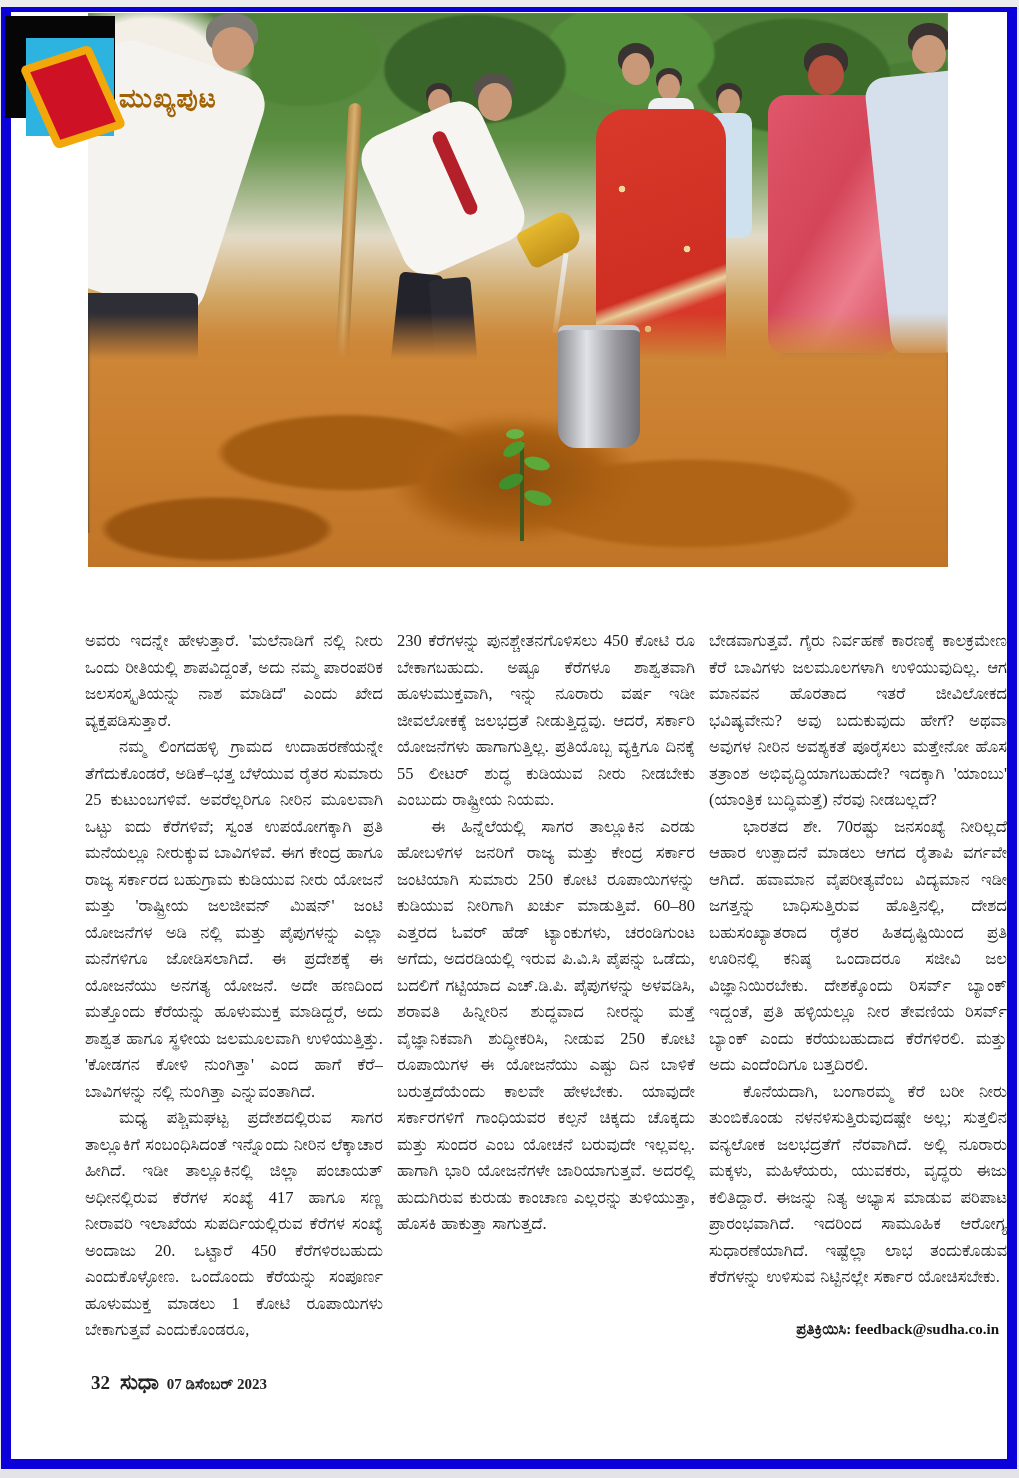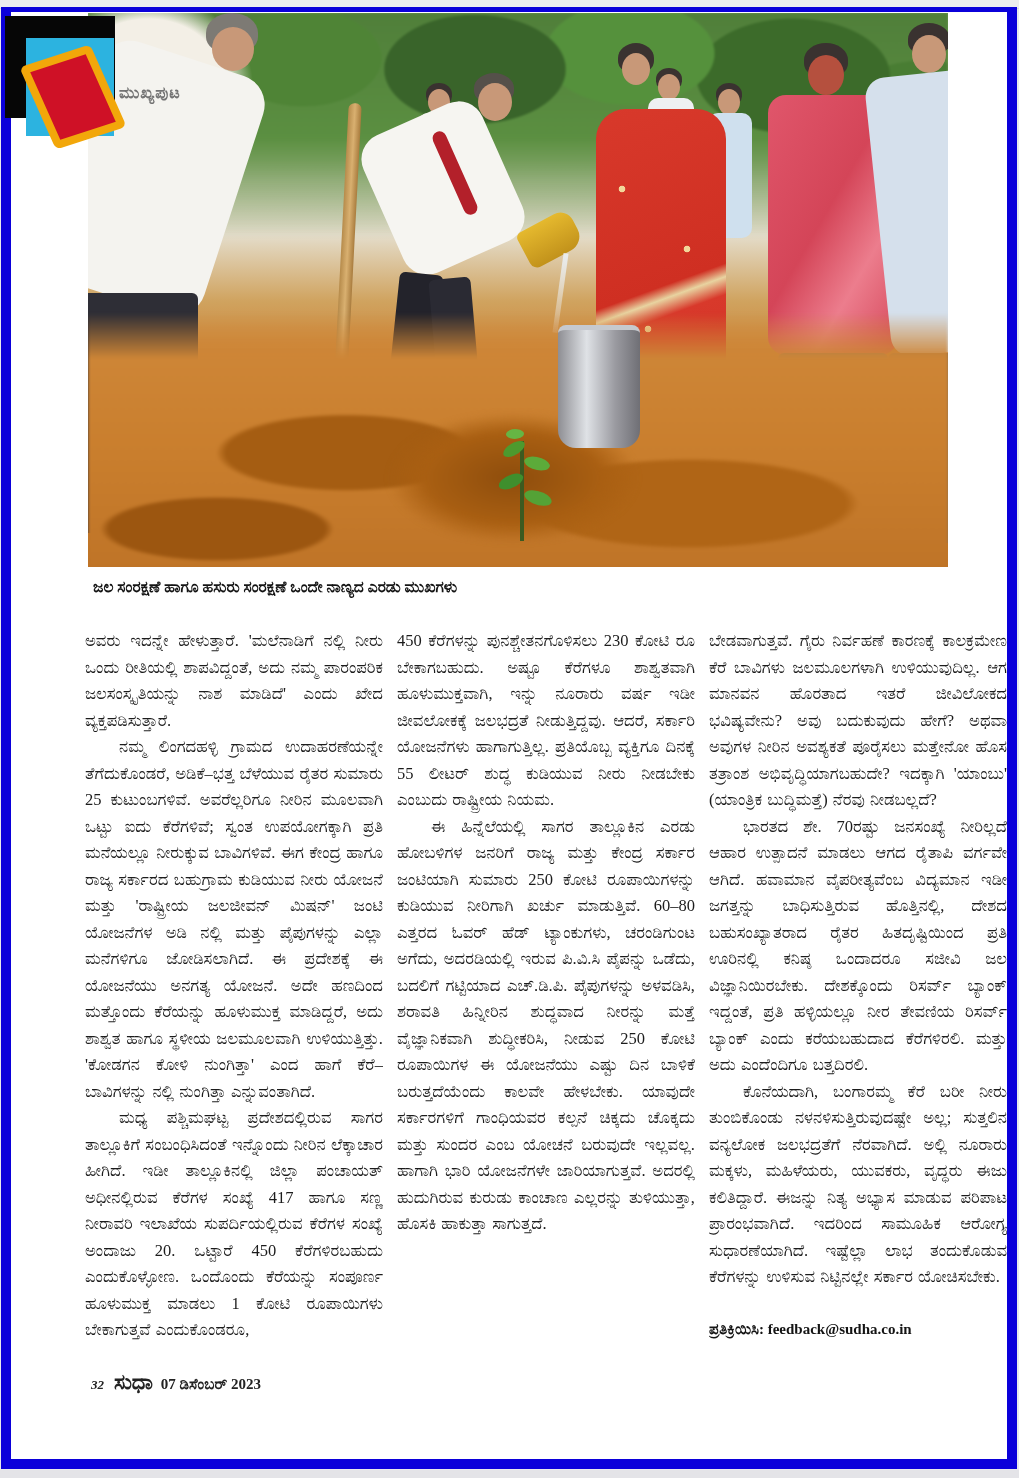--- a/index.html
+++ b/index.html
@@ -61,36 +61,36 @@
       radial-gradient(8px 8px at 70% 35%,#f2d79a 0 40%,transparent 45%),
       radial-gradient(8px 8px at 40% 55%,#f2d79a 0 40%,transparent 45%),
       radial-gradient(8px 8px at 75% 75%,#f2d79a 0 40%,transparent 45%),
       linear-gradient(160deg,#d8392b 0%,#cf2f22 45%,#e8d3a0 48%,#d8392b 52%,#c92a1e 100%);
   }
   
   .logo{position:absolute;left:-6px;top:0;width:116px;height:128px;}
   .logo-black{position:absolute;left:0;top:4px;width:110px;height:102px;background:#060606;}
   .logo-cyan{position:absolute;left:21px;top:26px;width:88px;height:98px;background:#2cb3e0;}
   .logo-red{position:absolute;left:10px;top:14px;width:58px;height:74px;background:#cf1126;border:8px solid #f2a70a;border-radius:6px;transform:rotate(-24deg) skewY(6deg);}
-  .section-label{position:absolute;left:108px;top:72px;font-size:16px;font-weight:bold;color:#737373;letter-spacing:1px;}
+  .section-label{position:absolute;left:108px;top:72px;font-size:26px;font-weight:bold;color:#a16207;letter-spacing:1px;}
   
   .caption{position:absolute;left:82px;top:566px;width:840px;font-size:15.5px;font-weight:bold;color:#141414;}
   
   .columns{position:absolute;left:74px;top:616px;width:922px;height:736px;display:flex;gap:14px;}
   .col{width:298px;height:736px;overflow:hidden;}
   .col p{
     margin:0;font-size:16.5px;line-height:26.5px;text-align:justify;color:#1c1c1c;
     word-spacing:1px;
   }
   .col p.indent{text-indent:34px;}
-  .feedback{margin-top:30px;padding-right:8px;font-size:15px;font-weight:bold;color:#141414;}
+  .feedback{margin-top:30px;text-align:right;padding-right:8px;font-size:15px;font-weight:bold;color:#141414;}
   .feedback .email{font-family:"Liberation Serif","DejaVu Serif",serif;}
   
   .footer{position:absolute;left:80px;top:1358px;color:#232323;}
-  .footer .pageno{font-size:13px;font-weight:bold;margin-right:10px;font-style:italic;}
+  .footer .pageno{font-size:19px;font-weight:bold;margin-right:10px;}
   .footer .mag{font-size:21px;font-weight:bold;margin-right:8px;}
   .footer .date{font-size:15px;font-weight:bold;}
   .bottom-strip{position:absolute;left:0;top:1470px;width:1019px;height:8px;background:#e4e4e8;}
 </style>
 </head>
 <body>
 
 <div class="top-strip"></div>
 
 <div class="page">
@@ -169,30 +169,29 @@
 
   <div class="logo">
     <div class="logo-black"></div>
     <div class="logo-cyan">
       <div class="logo-red"></div>
     </div>
   </div>
 
   <div class="section-label">ಮುಖ್ಯಪುಟ</div>
 
-  <div class="caption">ಜಲ ಸಂರಕ್ಷಣೆ ಹಾಗೂ ಹಸುರು ಸಂರಕ್ಷಣೆ ಒಂದೇ ನಾಣ್ಯದ ಎರಡು ಮುಖಗಳು</div>
 
   <div class="columns">
     <div class="col">
       <p>ಅವರು ಇದನ್ನೇ ಹೇಳುತ್ತಾರೆ. 'ಮಲೆನಾಡಿಗೆ ನಲ್ಲಿ ನೀರು ಒಂದು ರೀತಿಯಲ್ಲಿ ಶಾಪವಿದ್ದಂತೆ, ಅದು ನಮ್ಮ ಪಾರಂಪರಿಕ ಜಲಸಂಸ್ಕೃತಿಯನ್ನು ನಾಶ ಮಾಡಿದೆ' ಎಂದು ಖೇದ ವ್ಯಕ್ತಪಡಿಸುತ್ತಾರೆ.</p>
       <p class="indent">ನಮ್ಮ ಲಿಂಗದಹಳ್ಳಿ ಗ್ರಾಮದ ಉದಾಹರಣೆಯನ್ನೇ ತೆಗೆದುಕೊಂಡರೆ, ಅಡಿಕೆ–ಭತ್ತ ಬೆಳೆಯುವ ರೈತರ ಸುಮಾರು 25 ಕುಟುಂಬಗಳಿವೆ. ಅವರೆಲ್ಲರಿಗೂ ನೀರಿನ ಮೂಲವಾಗಿ ಒಟ್ಟು ಐದು ಕೆರೆಗಳಿವೆ; ಸ್ವಂತ ಉಪಯೋಗಕ್ಕಾಗಿ ಪ್ರತಿ ಮನೆಯಲ್ಲೂ ನೀರುಕ್ಕುವ ಬಾವಿಗಳಿವೆ. ಈಗ ಕೇಂದ್ರ ಹಾಗೂ ರಾಜ್ಯ ಸರ್ಕಾರದ ಬಹುಗ್ರಾಮ ಕುಡಿಯುವ ನೀರು ಯೋಜನೆ ಮತ್ತು 'ರಾಷ್ಟ್ರೀಯ ಜಲಜೀವನ್ ಮಿಷನ್' ಜಂಟಿ ಯೋಜನೆಗಳ ಅಡಿ ನಲ್ಲಿ ಮತ್ತು ಪೈಪುಗಳನ್ನು ಎಲ್ಲಾ ಮನೆಗಳಿಗೂ ಜೋಡಿಸಲಾಗಿದೆ. ಈ ಪ್ರದೇಶಕ್ಕೆ ಈ ಯೋಜನೆಯು ಅನಗತ್ಯ ಯೋಜನೆ. ಅದೇ ಹಣದಿಂದ ಮತ್ತೊಂದು ಕೆರೆಯನ್ನು ಹೂಳುಮುಕ್ತ ಮಾಡಿದ್ದರೆ, ಅದು ಶಾಶ್ವತ ಹಾಗೂ ಸ್ಥಳೀಯ ಜಲಮೂಲವಾಗಿ ಉಳಿಯುತ್ತಿತ್ತು. 'ಕೋಡಗನ ಕೋಳಿ ನುಂಗಿತ್ತಾ' ಎಂದ ಹಾಗೆ ಕೆರೆ–ಬಾವಿಗಳನ್ನು ನಲ್ಲಿ ನುಂಗಿತ್ತಾ ಎನ್ನುವಂತಾಗಿದೆ.</p>
       <p class="indent">ಮಧ್ಯ ಪಶ್ಚಿಮಘಟ್ಟ ಪ್ರದೇಶದಲ್ಲಿರುವ ಸಾಗರ ತಾಲ್ಲೂಕಿಗೆ ಸಂಬಂಧಿಸಿದಂತೆ ಇನ್ನೊಂದು ನೀರಿನ ಲೆಕ್ಕಾಚಾರ ಹೀಗಿದೆ. ಇಡೀ ತಾಲ್ಲೂಕಿನಲ್ಲಿ ಜಿಲ್ಲಾ ಪಂಚಾಯತ್ ಅಧೀನಲ್ಲಿರುವ ಕೆರೆಗಳ ಸಂಖ್ಯೆ 417 ಹಾಗೂ ಸಣ್ಣ ನೀರಾವರಿ ಇಲಾಖೆಯ ಸುಪರ್ದಿಯಲ್ಲಿರುವ ಕೆರೆಗಳ ಸಂಖ್ಯೆ ಅಂದಾಜು 20. ಒಟ್ಟಾರೆ 450 ಕೆರೆಗಳಿರಬಹುದು ಎಂದುಕೊಳ್ಳೋಣ. ಒಂದೊಂದು ಕೆರೆಯನ್ನು ಸಂಪೂರ್ಣ ಹೂಳುಮುಕ್ತ ಮಾಡಲು 1 ಕೋಟಿ ರೂಪಾಯಿಗಳು ಬೇಕಾಗುತ್ತವೆ ಎಂದುಕೊಂಡರೂ,</p>
     </div>
     <div class="col">
-      <p>450 ಕೆರೆಗಳನ್ನು ಪುನಶ್ಚೇತನಗೊಳಿಸಲು 230 ಕೋಟಿ ರೂ ಬೇಕಾಗಬಹುದು. ಅಷ್ಟೂ ಕೆರೆಗಳೂ ಶಾಶ್ವತವಾಗಿ ಹೂಳುಮುಕ್ತವಾಗಿ, ಇನ್ನು ನೂರಾರು ವರ್ಷ ಇಡೀ ಜೀವಲೋಕಕ್ಕೆ ಜಲಭದ್ರತೆ ನೀಡುತ್ತಿದ್ದವು. ಆದರೆ, ಸರ್ಕಾರಿ ಯೋಜನೆಗಳು ಹಾಗಾಗುತ್ತಿಲ್ಲ. ಪ್ರತಿಯೊಬ್ಬ ವ್ಯಕ್ತಿಗೂ ದಿನಕ್ಕೆ 55 ಲೀಟರ್ ಶುದ್ಧ ಕುಡಿಯುವ ನೀರು ನೀಡಬೇಕು ಎಂಬುದು ರಾಷ್ಟ್ರೀಯ ನಿಯಮ.</p>
+      <p>230 ಕೆರೆಗಳನ್ನು ಪುನಶ್ಚೇತನಗೊಳಿಸಲು 450 ಕೋಟಿ ರೂ ಬೇಕಾಗಬಹುದು. ಅಷ್ಟೂ ಕೆರೆಗಳೂ ಶಾಶ್ವತವಾಗಿ ಹೂಳುಮುಕ್ತವಾಗಿ, ಇನ್ನು ನೂರಾರು ವರ್ಷ ಇಡೀ ಜೀವಲೋಕಕ್ಕೆ ಜಲಭದ್ರತೆ ನೀಡುತ್ತಿದ್ದವು. ಆದರೆ, ಸರ್ಕಾರಿ ಯೋಜನೆಗಳು ಹಾಗಾಗುತ್ತಿಲ್ಲ. ಪ್ರತಿಯೊಬ್ಬ ವ್ಯಕ್ತಿಗೂ ದಿನಕ್ಕೆ 55 ಲೀಟರ್ ಶುದ್ಧ ಕುಡಿಯುವ ನೀರು ನೀಡಬೇಕು ಎಂಬುದು ರಾಷ್ಟ್ರೀಯ ನಿಯಮ.</p>
       <p class="indent">ಈ ಹಿನ್ನೆಲೆಯಲ್ಲಿ ಸಾಗರ ತಾಲ್ಲೂಕಿನ ಎರಡು ಹೋಬಳಿಗಳ ಜನರಿಗೆ ರಾಜ್ಯ ಮತ್ತು ಕೇಂದ್ರ ಸರ್ಕಾರ ಜಂಟಿಯಾಗಿ ಸುಮಾರು 250 ಕೋಟಿ ರೂಪಾಯಿಗಳನ್ನು ಕುಡಿಯುವ ನೀರಿಗಾಗಿ ಖರ್ಚು ಮಾಡುತ್ತಿವೆ. 60–80 ಎತ್ತರದ ಓವರ್ ಹೆಡ್ ಟ್ಯಾಂಕುಗಳು, ಚರಂಡಿಗುಂಟ ಅಗೆದು, ಅದರಡಿಯಲ್ಲಿ ಇರುವ ಪಿ.ವಿ.ಸಿ ಪೈಪನ್ನು ಒಡೆದು, ಬದಲಿಗೆ ಗಟ್ಟಿಯಾದ ಎಚ್.ಡಿ.ಪಿ. ಪೈಪುಗಳನ್ನು ಅಳವಡಿಸಿ, ಶರಾವತಿ ಹಿನ್ನೀರಿನ ಶುದ್ಧವಾದ ನೀರನ್ನು ಮತ್ತೆ ವೈಜ್ಞಾನಿಕವಾಗಿ ಶುದ್ಧೀಕರಿಸಿ, ನೀಡುವ 250 ಕೋಟಿ ರೂಪಾಯಿಗಳ ಈ ಯೋಜನೆಯು ಎಷ್ಟು ದಿನ ಬಾಳಿಕೆ ಬರುತ್ತದೆಯೆಂದು ಕಾಲವೇ ಹೇಳಬೇಕು. ಯಾವುದೇ ಸರ್ಕಾರಗಳಿಗೆ ಗಾಂಧಿಯವರ ಕಲ್ಪನೆ ಚಿಕ್ಕದು ಚೊಕ್ಕದು ಮತ್ತು ಸುಂದರ ಎಂಬ ಯೋಚನೆ ಬರುವುದೇ ಇಲ್ಲವಲ್ಲ. ಹಾಗಾಗಿ ಭಾರಿ ಯೋಜನೆಗಳೇ ಜಾರಿಯಾಗುತ್ತವೆ. ಅದರಲ್ಲಿ ಹುದುಗಿರುವ ಕುರುಡು ಕಾಂಚಾಣ ಎಲ್ಲರನ್ನು ತುಳಿಯುತ್ತಾ, ಹೊಸಕಿ ಹಾಕುತ್ತಾ ಸಾಗುತ್ತದೆ.</p>
     </div>
     <div class="col">
       <p>ಬೇಡವಾಗುತ್ತವೆ. ಗೈರು ನಿರ್ವಹಣೆ ಕಾರಣಕ್ಕೆ ಕಾಲಕ್ರಮೇಣ ಕೆರೆ ಬಾವಿಗಳು ಜಲಮೂಲಗಳಾಗಿ ಉಳಿಯುವುದಿಲ್ಲ. ಆಗ ಮಾನವನ ಹೊರತಾದ ಇತರೆ ಜೀವಿಲೋಕದ ಭವಿಷ್ಯವೇನು? ಅವು ಬದುಕುವುದು ಹೇಗೆ? ಅಥವಾ ಅವುಗಳ ನೀರಿನ ಅವಶ್ಯಕತೆ ಪೂರೈಸಲು ಮತ್ತೇನೋ ಹೊಸ ತತ್ರಾಂಶ ಅಭಿವೃದ್ಧಿಯಾಗಬಹುದೇ? ಇದಕ್ಕಾಗಿ 'ಯಾಂಬು' (ಯಾಂತ್ರಿಕ ಬುದ್ಧಿಮತ್ತೆ) ನೆರವು ನೀಡಬಲ್ಲದೆ?</p>
       <p class="indent">ಭಾರತದ ಶೇ. 70ರಷ್ಟು ಜನಸಂಖ್ಯೆ ನೀರಿಲ್ಲದೆ ಆಹಾರ ಉತ್ಪಾದನೆ ಮಾಡಲು ಆಗದ ರೈತಾಪಿ ವರ್ಗವೇ ಆಗಿದೆ. ಹವಾಮಾನ ವೈಪರೀತ್ಯವೆಂಬ ವಿದ್ಯಮಾನ ಇಡೀ ಜಗತ್ತನ್ನು ಬಾಧಿಸುತ್ತಿರುವ ಹೊತ್ತಿನಲ್ಲಿ, ದೇಶದ ಬಹುಸಂಖ್ಯಾತರಾದ ರೈತರ ಹಿತದೃಷ್ಟಿಯಿಂದ ಪ್ರತಿ ಊರಿನಲ್ಲಿ ಕನಿಷ್ಠ ಒಂದಾದರೂ ಸಜೀವಿ ಜಲ ವಿಜ್ಞಾನಿಯಿರಬೇಕು. ದೇಶಕ್ಕೊಂದು ರಿಸರ್ವ್ ಬ್ಯಾಂಕ್ ಇದ್ದಂತೆ, ಪ್ರತಿ ಹಳ್ಳಿಯಲ್ಲೂ ನೀರ ತೇವಣಿಯ ರಿಸರ್ವ್ ಬ್ಯಾಂಕ್ ಎಂದು ಕರೆಯಬಹುದಾದ ಕೆರೆಗಳಿರಲಿ. ಮತ್ತು ಅದು ಎಂದೆಂದಿಗೂ ಬತ್ತದಿರಲಿ.</p>
       <p class="indent">ಕೊನೆಯದಾಗಿ, ಬಂಗಾರಮ್ಮ ಕೆರೆ ಬರೀ ನೀರು ತುಂಬಿಕೊಂಡು ನಳನಳಿಸುತ್ತಿರುವುದಷ್ಟೇ ಅಲ್ಲ; ಸುತ್ತಲಿನ ವನ್ಯಲೋಕ ಜಲಭದ್ರತೆಗೆ ನೆರವಾಗಿದೆ. ಅಲ್ಲಿ ನೂರಾರು ಮಕ್ಕಳು, ಮಹಿಳೆಯರು, ಯುವಕರು, ವೃದ್ಧರು ಈಜು ಕಲಿತಿದ್ದಾರೆ. ಈಜನ್ನು ನಿತ್ಯ ಅಭ್ಯಾಸ ಮಾಡುವ ಪರಿಪಾಟ ಪ್ರಾರಂಭವಾಗಿದೆ. ಇದರಿಂದ ಸಾಮೂಹಿಕ ಆರೋಗ್ಯ ಸುಧಾರಣೆಯಾಗಿದೆ. ಇಷ್ಟೆಲ್ಲಾ ಲಾಭ ತಂದುಕೊಡುವ ಕೆರೆಗಳನ್ನು ಉಳಿಸುವ ನಿಟ್ಟಿನಲ್ಲೇ ಸರ್ಕಾರ ಯೋಚಿಸಬೇಕು.</p>
       <div class="feedback">
         <span>ಪ್ರತಿಕ್ರಿಯಿಸಿ:</span>
         <span class="email">feedback@sudha.co.in</span>
       </div>

